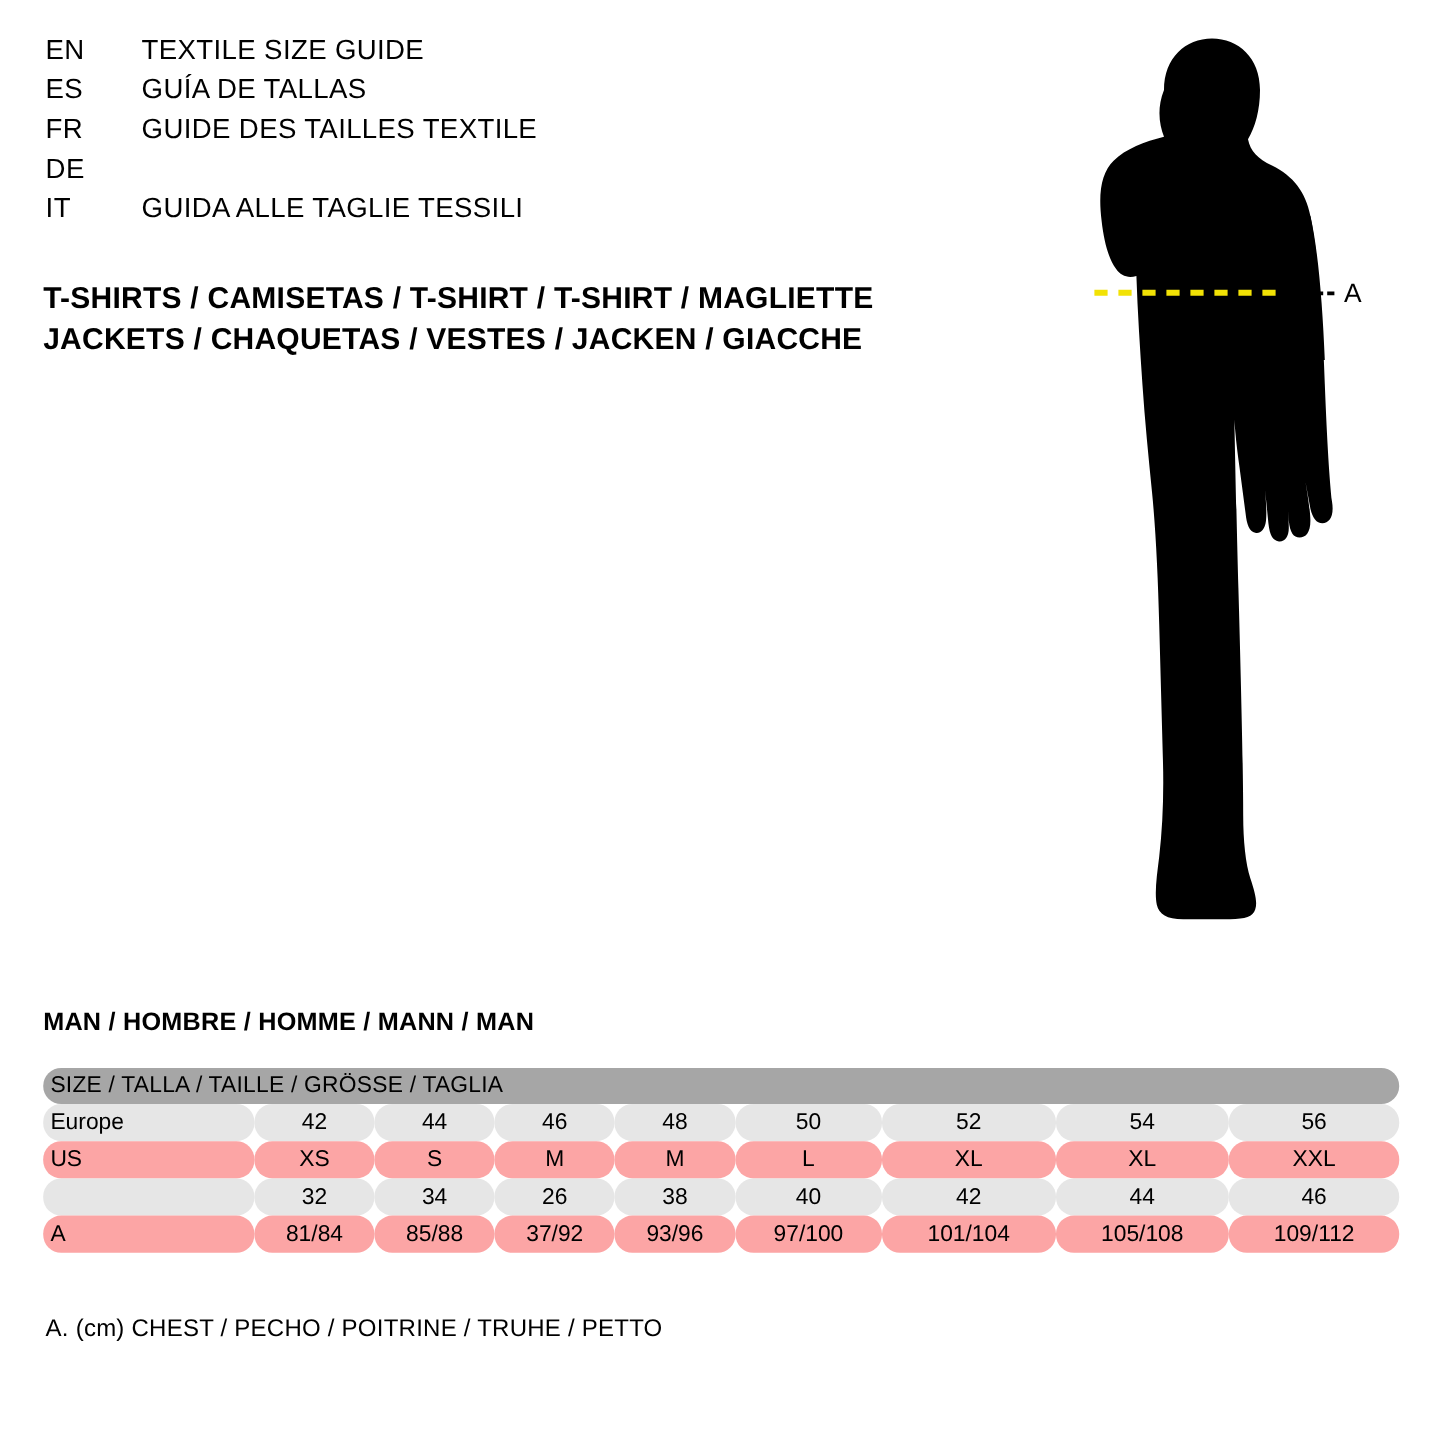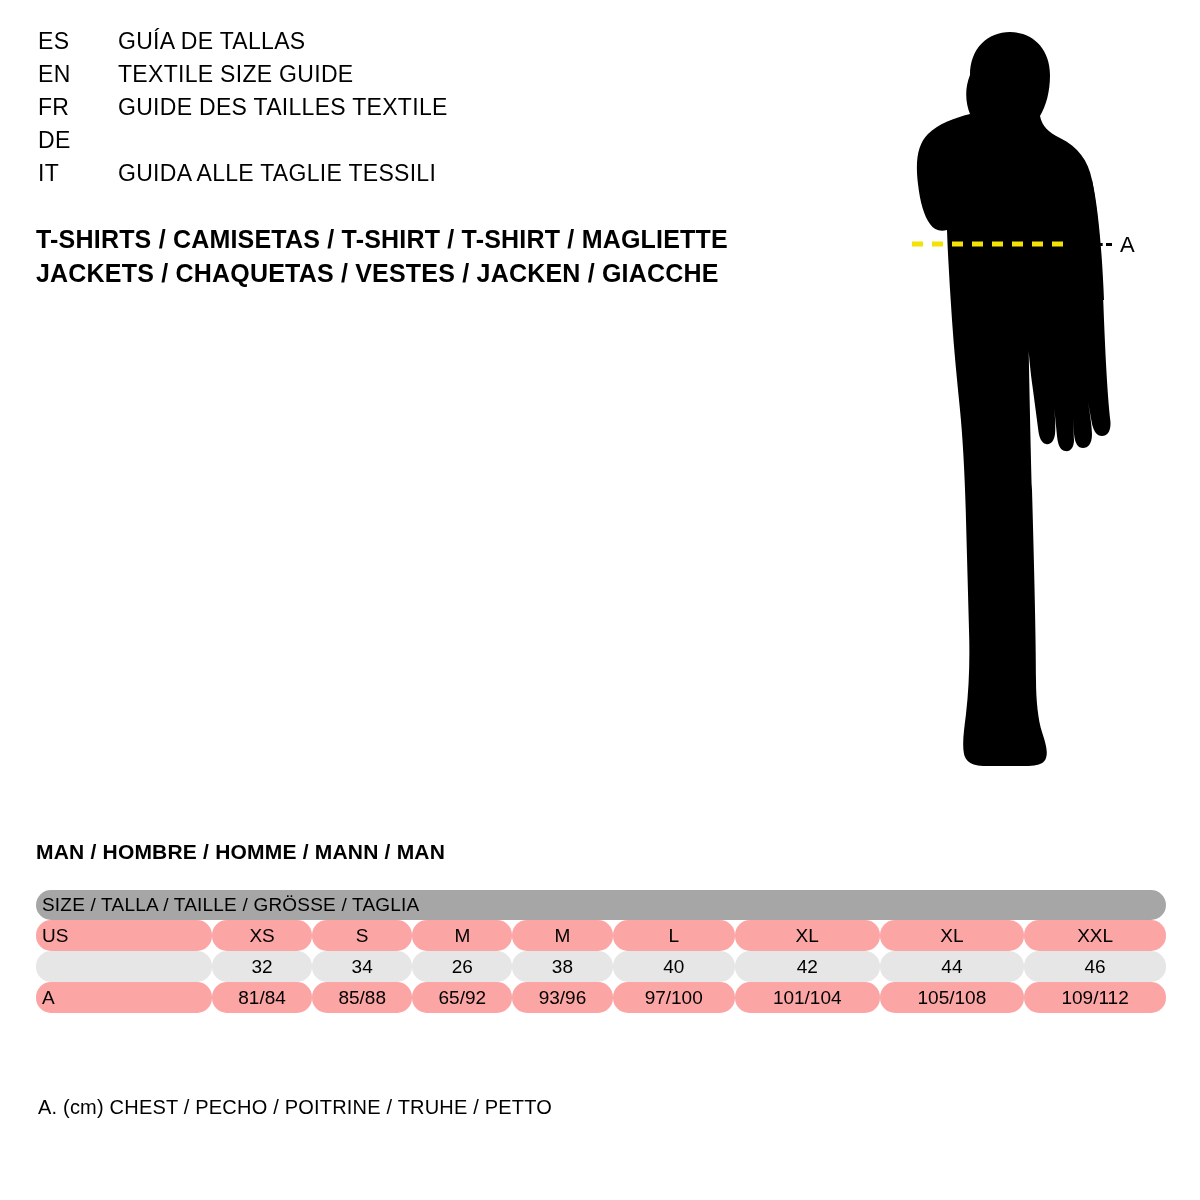--- a/index.html
+++ b/index.html
@@ -35,21 +35,21 @@
     flex: 0 0 80px;
   }
   .lang-text {
     flex: 1 1 auto;
   }
 
   
   .category-block {
     position: absolute;
     left: 36px;
-    top: 222px;
+    top: 232px;
     width: 760px;
   }
   .category-line {
     font-size: 25px;
     font-weight: bold;
     line-height: 34px;
     letter-spacing: 0.2px;
     white-space: nowrap;
   }
 
@@ -129,26 +129,26 @@
     top: 1096px;
     font-size: 20px;
     letter-spacing: 0.2px;
   }
 </style>
 </head>
 <body>
 
 <div class="lang-block">
   <div class="lang-row">
+    <span class="lang-code">EN</span>
+    <span class="lang-text">TEXTILE SIZE GUIDE</span>
+  </div>
+  <div class="lang-row">
     <span class="lang-code">ES</span>
     <span class="lang-text">GUÍA DE TALLAS</span>
-  </div>
-  <div class="lang-row">
-    <span class="lang-code">EN</span>
-    <span class="lang-text">TEXTILE SIZE GUIDE</span>
   </div>
   <div class="lang-row">
     <span class="lang-code">FR</span>
     <span class="lang-text">GUIDE DES TAILLES TEXTILE</span>
   </div>
   <div class="lang-row">
     <span class="lang-code">DE</span>
   </div>
   <div class="lang-row">
     <span class="lang-code">IT</span>
@@ -217,20 +217,31 @@
   <div class="measure-label">A</div>
 </div>
 
 <div class="gender-heading">MAN / HOMBRE / HOMME / MANN / MAN</div>
 
 <table class="size-table">
   <tbody>
       <tr class="band-title">
     <td colspan="9">SIZE / TALLA / TAILLE / GRÖSSE / TAGLIA</td>
   </tr>
+  <tr class="row-light">
+    <td class="label-cell">Europe</td>
+    <td class="val">42</td>
+    <td class="val">44</td>
+    <td class="val">46</td>
+    <td class="val">48</td>
+    <td class="val">50</td>
+    <td class="val">52</td>
+    <td class="val">54</td>
+    <td class="val">56</td>
+  </tr>
   <tr class="row-mid">
     <td class="label-cell">US</td>
     <td class="val">XS</td>
     <td class="val">S</td>
     <td class="val">M</td>
     <td class="val">M</td>
     <td class="val">L</td>
     <td class="val">XL</td>
     <td class="val">XL</td>
     <td class="val">XXL</td>
@@ -243,21 +254,21 @@
     <td class="val">38</td>
     <td class="val">40</td>
     <td class="val">42</td>
     <td class="val">44</td>
     <td class="val">46</td>
   </tr>
   <tr class="row-mid">
     <td class="label-cell">A</td>
     <td class="val">81/84</td>
     <td class="val">85/88</td>
-    <td class="val">65/92</td>
+    <td class="val">37/92</td>
     <td class="val">93/96</td>
     <td class="val">97/100</td>
     <td class="val">101/104</td>
     <td class="val">105/108</td>
     <td class="val">109/112</td>
   </tr>
 </tbody>
   </table>
 
 <div class="footnote">A. (cm) CHEST / PECHO / POITRINE / TRUHE / PETTO</div>

